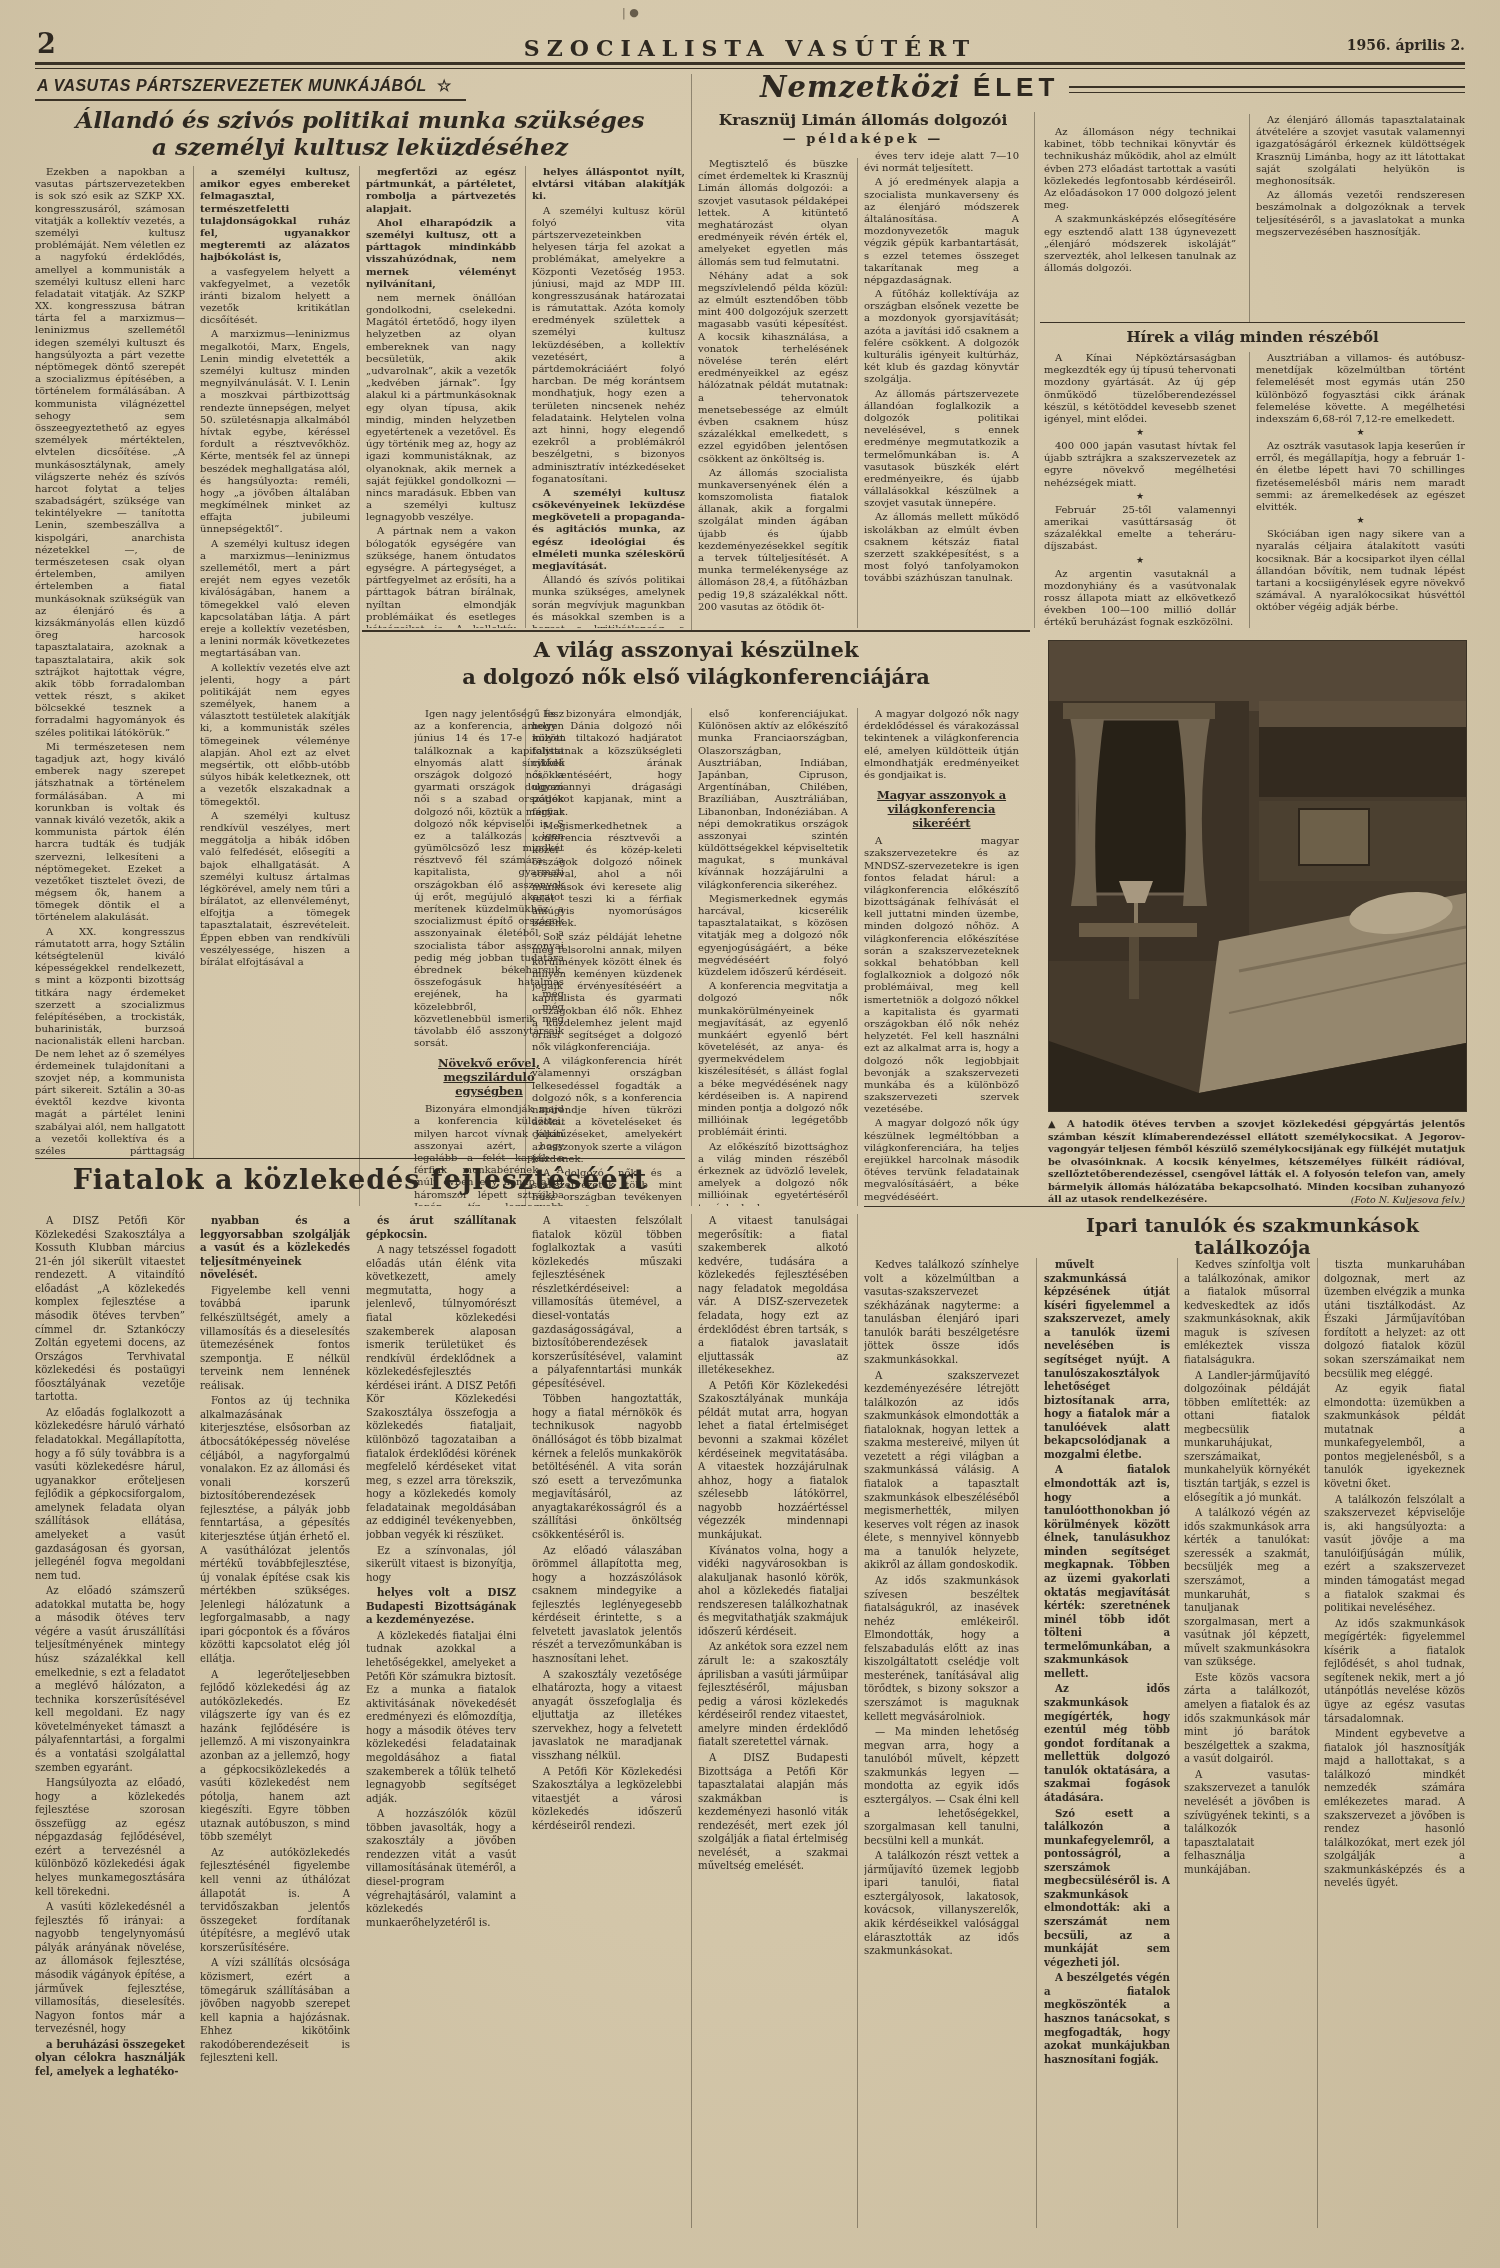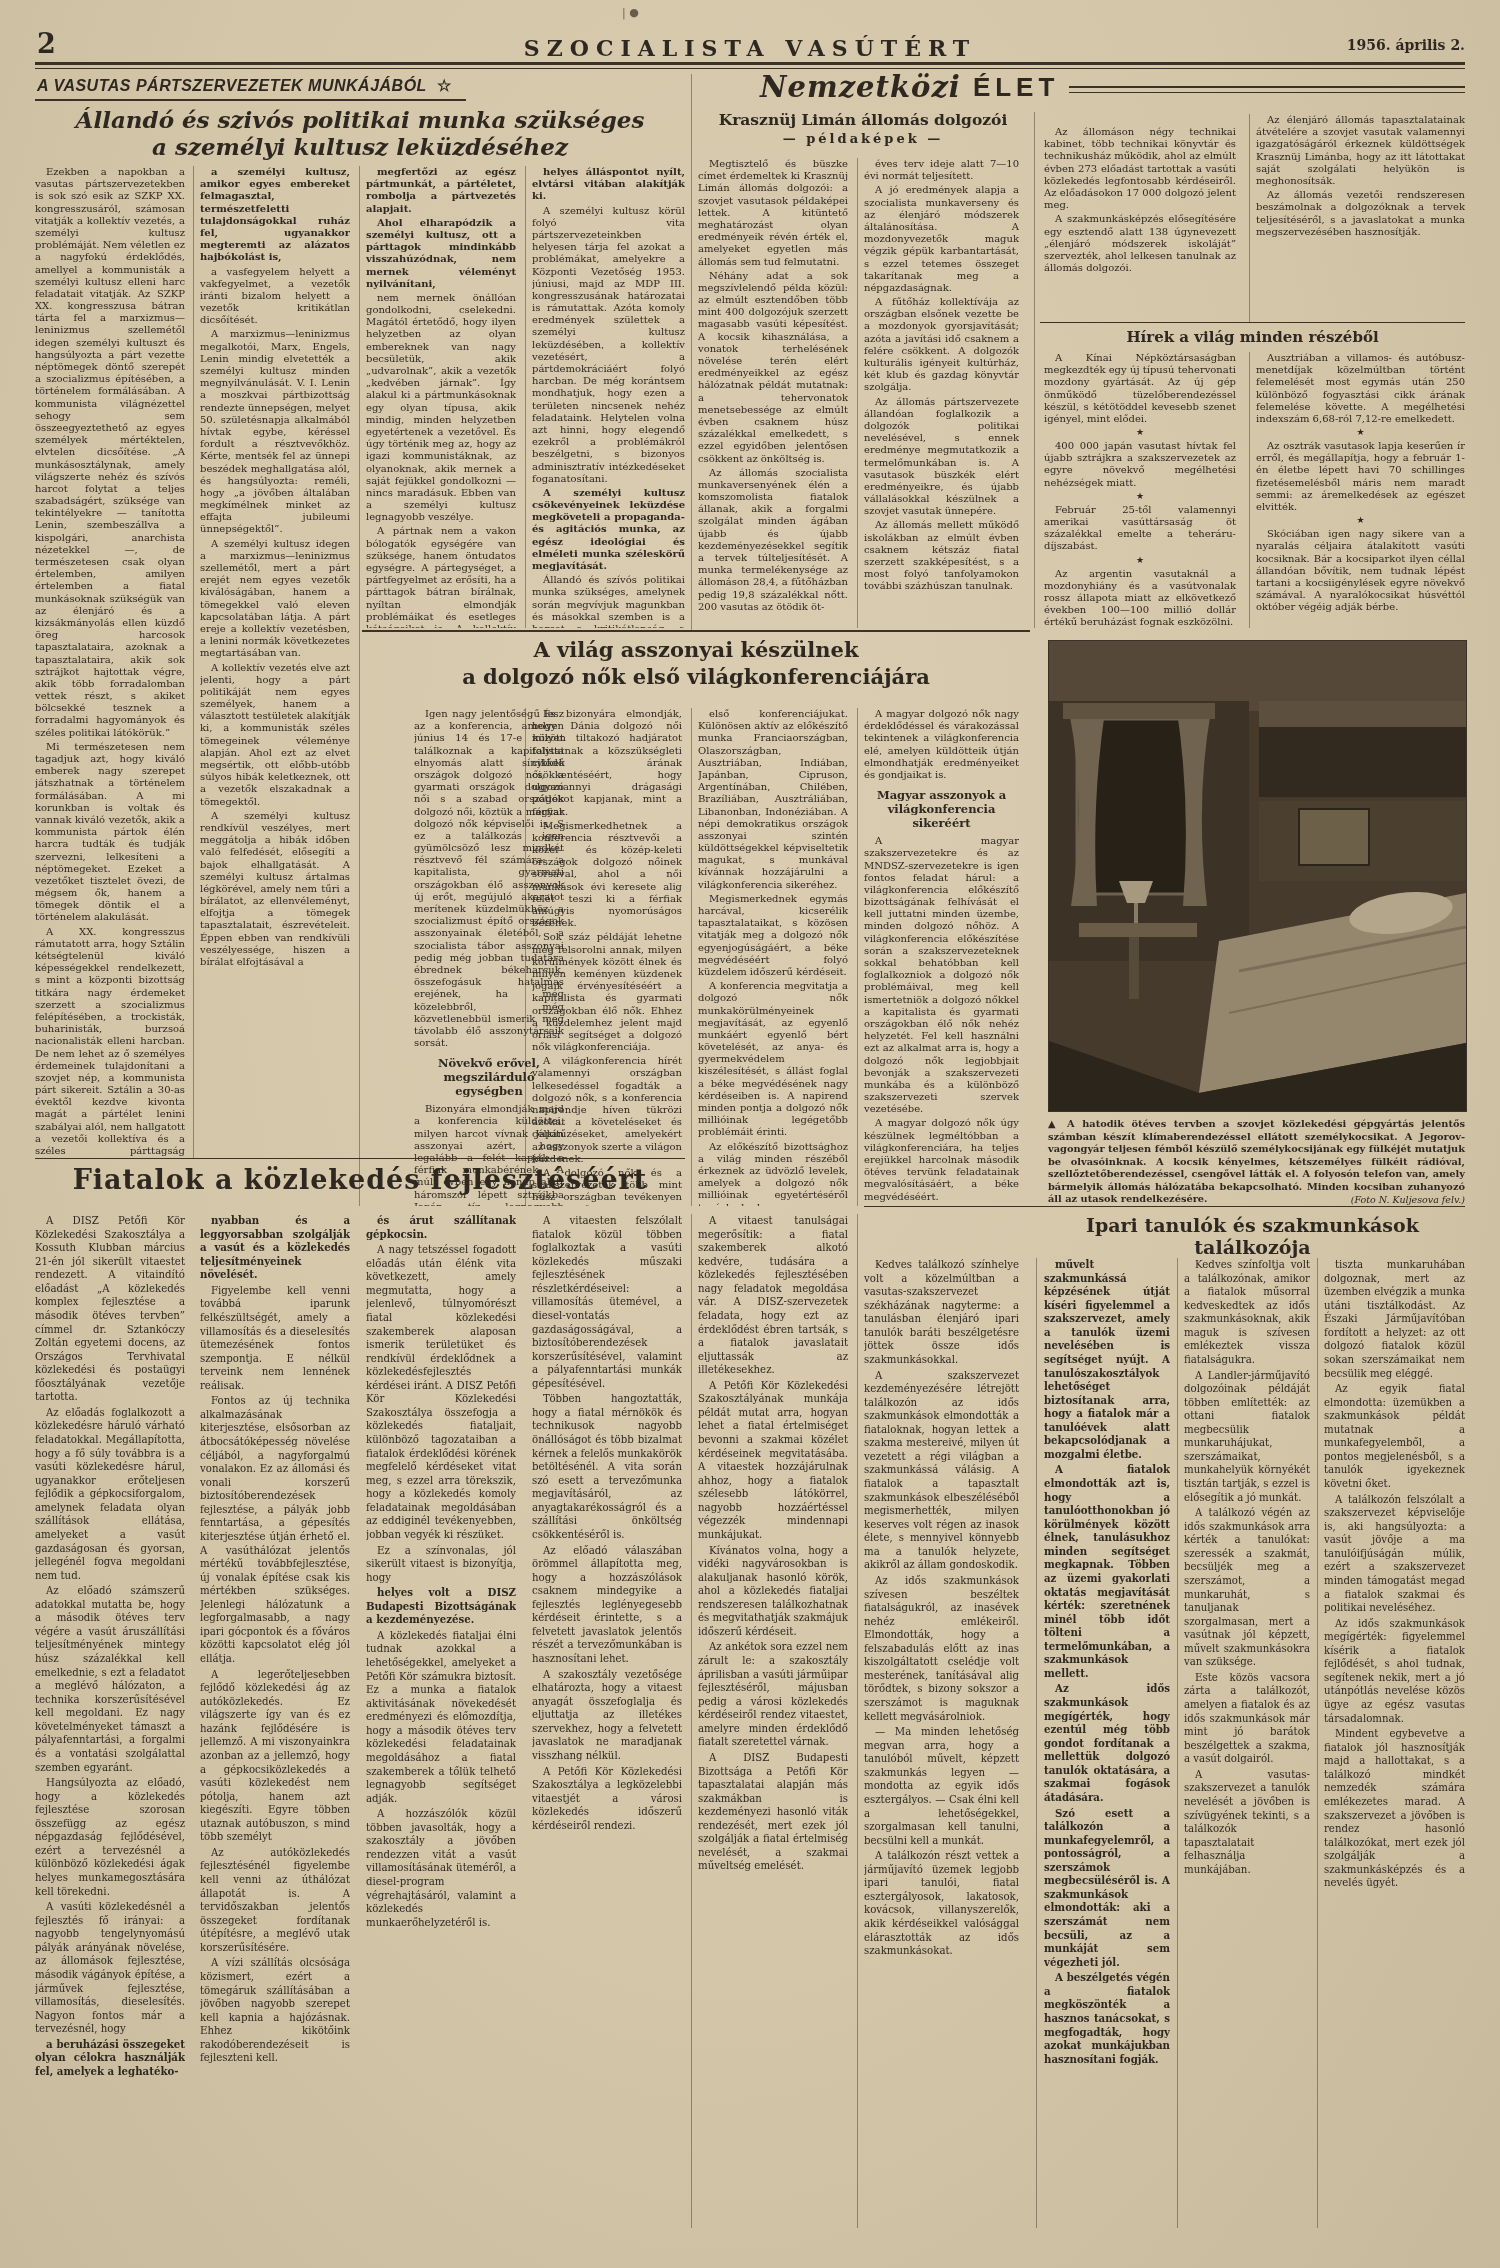--- a/index.html
+++ b/index.html
@@ -27,21 +27,21 @@
   .kraszhead1{left:698px;top:110px;width:330px;font-size:15.5px;}
   .kraszhead2{left:698px;top:131px;width:330px;font-size:13px;letter-spacing:3px;}
   .hirekhead{left:1040px;top:328px;width:425px;font-size:15px;}
   .midhead{position:absolute;left:362px;top:636px;width:668px;margin:0;text-align:center;font-weight:bold;font-size:21px;line-height:1.3;}
   .fiathead{position:absolute;left:35px;top:1164px;width:650px;margin:0;text-align:center;font-weight:bold;font-size:27px;letter-spacing:1px;}
   .iparhead{position:absolute;left:1040px;top:1214px;width:425px;margin:0;text-align:center;font-weight:bold;font-size:19px;}
   .col{position:absolute;font-size:10px;line-height:1.22;text-align:justify;overflow:hidden;}
   .colb{font-size:10.2px;line-height:1.33;}
   .col .para{margin:0 0 2px;text-indent:11px;}
   .col .para.bold{font-weight:bold;}
-  .col .subhead{text-align:center;font-weight:bold;font-size:11.5px;margin:7px 0 5px;text-indent:0;}
+  .col .subhead{text-align:center;font-weight:bold;font-size:11.5px;margin:7px 0 5px;text-indent:0;text-decoration:underline;}
   .col .starsep{text-align:center;margin:2px 0;text-indent:0;font-size:9px;}
   .photo{position:absolute;left:1048px;top:640px;width:417px;height:470px;border:1px solid #3a3226;background:#453a2c;}
   .caption{position:absolute;left:1048px;top:1118px;width:417px;font-size:9.8px;font-weight:bold;line-height:1.28;text-align:justify;}
   .credit{position:absolute;left:1048px;top:1194px;width:417px;text-align:right;font-size:9.5px;font-style:italic;}
 </style>
 </head>
 <body>
 
 <div class="page">
 
@@ -96,21 +96,21 @@
     <span class="hline"></span>
   </div>
 
   <h2 class="subhead2 kraszhead1">Krasznüj Limán állomás dolgozói</h2>
   <h2 class="subhead2 kraszhead2">— példaképek —</h2>
   <div class="col" style="left:698px;top:158px;width:150px;height:470px;">
       <p class="para">Megtisztelő és büszke címet érdemeltek ki Krasznüj Limán állomás dolgozói: a szovjet vasutasok példaképei lettek. A kitüntető meghatározást olyan eredményeik révén érték el, amelyeket egyetlen más állomás sem tud felmutatni.</p>
       <p class="para">Néhány adat a sok megszívlelendő példa közül: az elmúlt esztendőben több mint 400 dolgozójuk szerzett magasabb vasúti képesítést. A kocsik kihasználása, a vonatok terhelésének növelése terén elért eredményeikkel az egész hálózatnak példát mutatnak: a tehervonatok menetsebessége az elmúlt évben csaknem húsz százalékkal emelkedett, s ezzel egyidőben jelentősen csökkent az önköltség is.</p>
       <p class="para">Az állomás szocialista munkaversenyének élén a komszomolista fiatalok állanak, akik a forgalmi szolgálat minden ágában újabb és újabb kezdeményezésekkel segítik a tervek túlteljesítését. A munka termelékenysége az állomáson 28,4, a fűtőházban pedig 19,8 százalékkal nőtt. 200 vasutas az ötödik öt-</p>
     </div>
-  <div class="col" style="left:864px;top:158px;width:155px;height:470px;">
+  <div class="col" style="left:864px;top:150px;width:155px;height:470px;">
       <p class="para">éves terv ideje alatt 7—10 évi normát teljesített.</p>
       <p class="para">A jó eredmények alapja a szocialista munkaverseny és az élenjáró módszerek általánosítása. A mozdonyvezetők maguk végzik gépük karbantartását, s ezzel tetemes összeget takarítanak meg a népgazdaságnak.</p>
       <p class="para">A fűtőház kollektívája az országban elsőnek vezette be a mozdonyok gyorsjavítását; azóta a javítási idő csaknem a felére csökkent. A dolgozók kulturális igényeit kultúrház, két klub és gazdag könyvtár szolgálja.</p>
       <p class="para">Az állomás pártszervezete állandóan foglalkozik a dolgozók politikai nevelésével, s ennek eredménye megmutatkozik a termelőmunkában is. A vasutasok büszkék elért eredményeikre, és újabb vállalásokkal készülnek a szovjet vasutak ünnepére.</p>
       <p class="para">Az állomás mellett működő iskolákban az elmúlt évben csaknem kétszáz fiatal szerzett szakképesítést, s a most folyó tanfolyamokon további százhúszan tanulnak.</p>
     </div>
   <div class="col" style="left:1044px;top:126px;width:192px;height:208px;">
       <p class="para">Az állomáson négy technikai kabinet, több technikai könyvtár és technikusház működik, ahol az elmúlt évben 273 előadást tartottak a vasúti közlekedés legfontosabb kérdéseiről. Az előadásokon 17 000 dolgozó jelent meg.</p>
       <p class="para">A szakmunkásképzés elősegítésére egy esztendő alatt 138 úgynevezett „élenjáró módszerek iskoláját” szervezték, ahol lelkesen tanulnak az állomás dolgozói.</p>
     </div>

